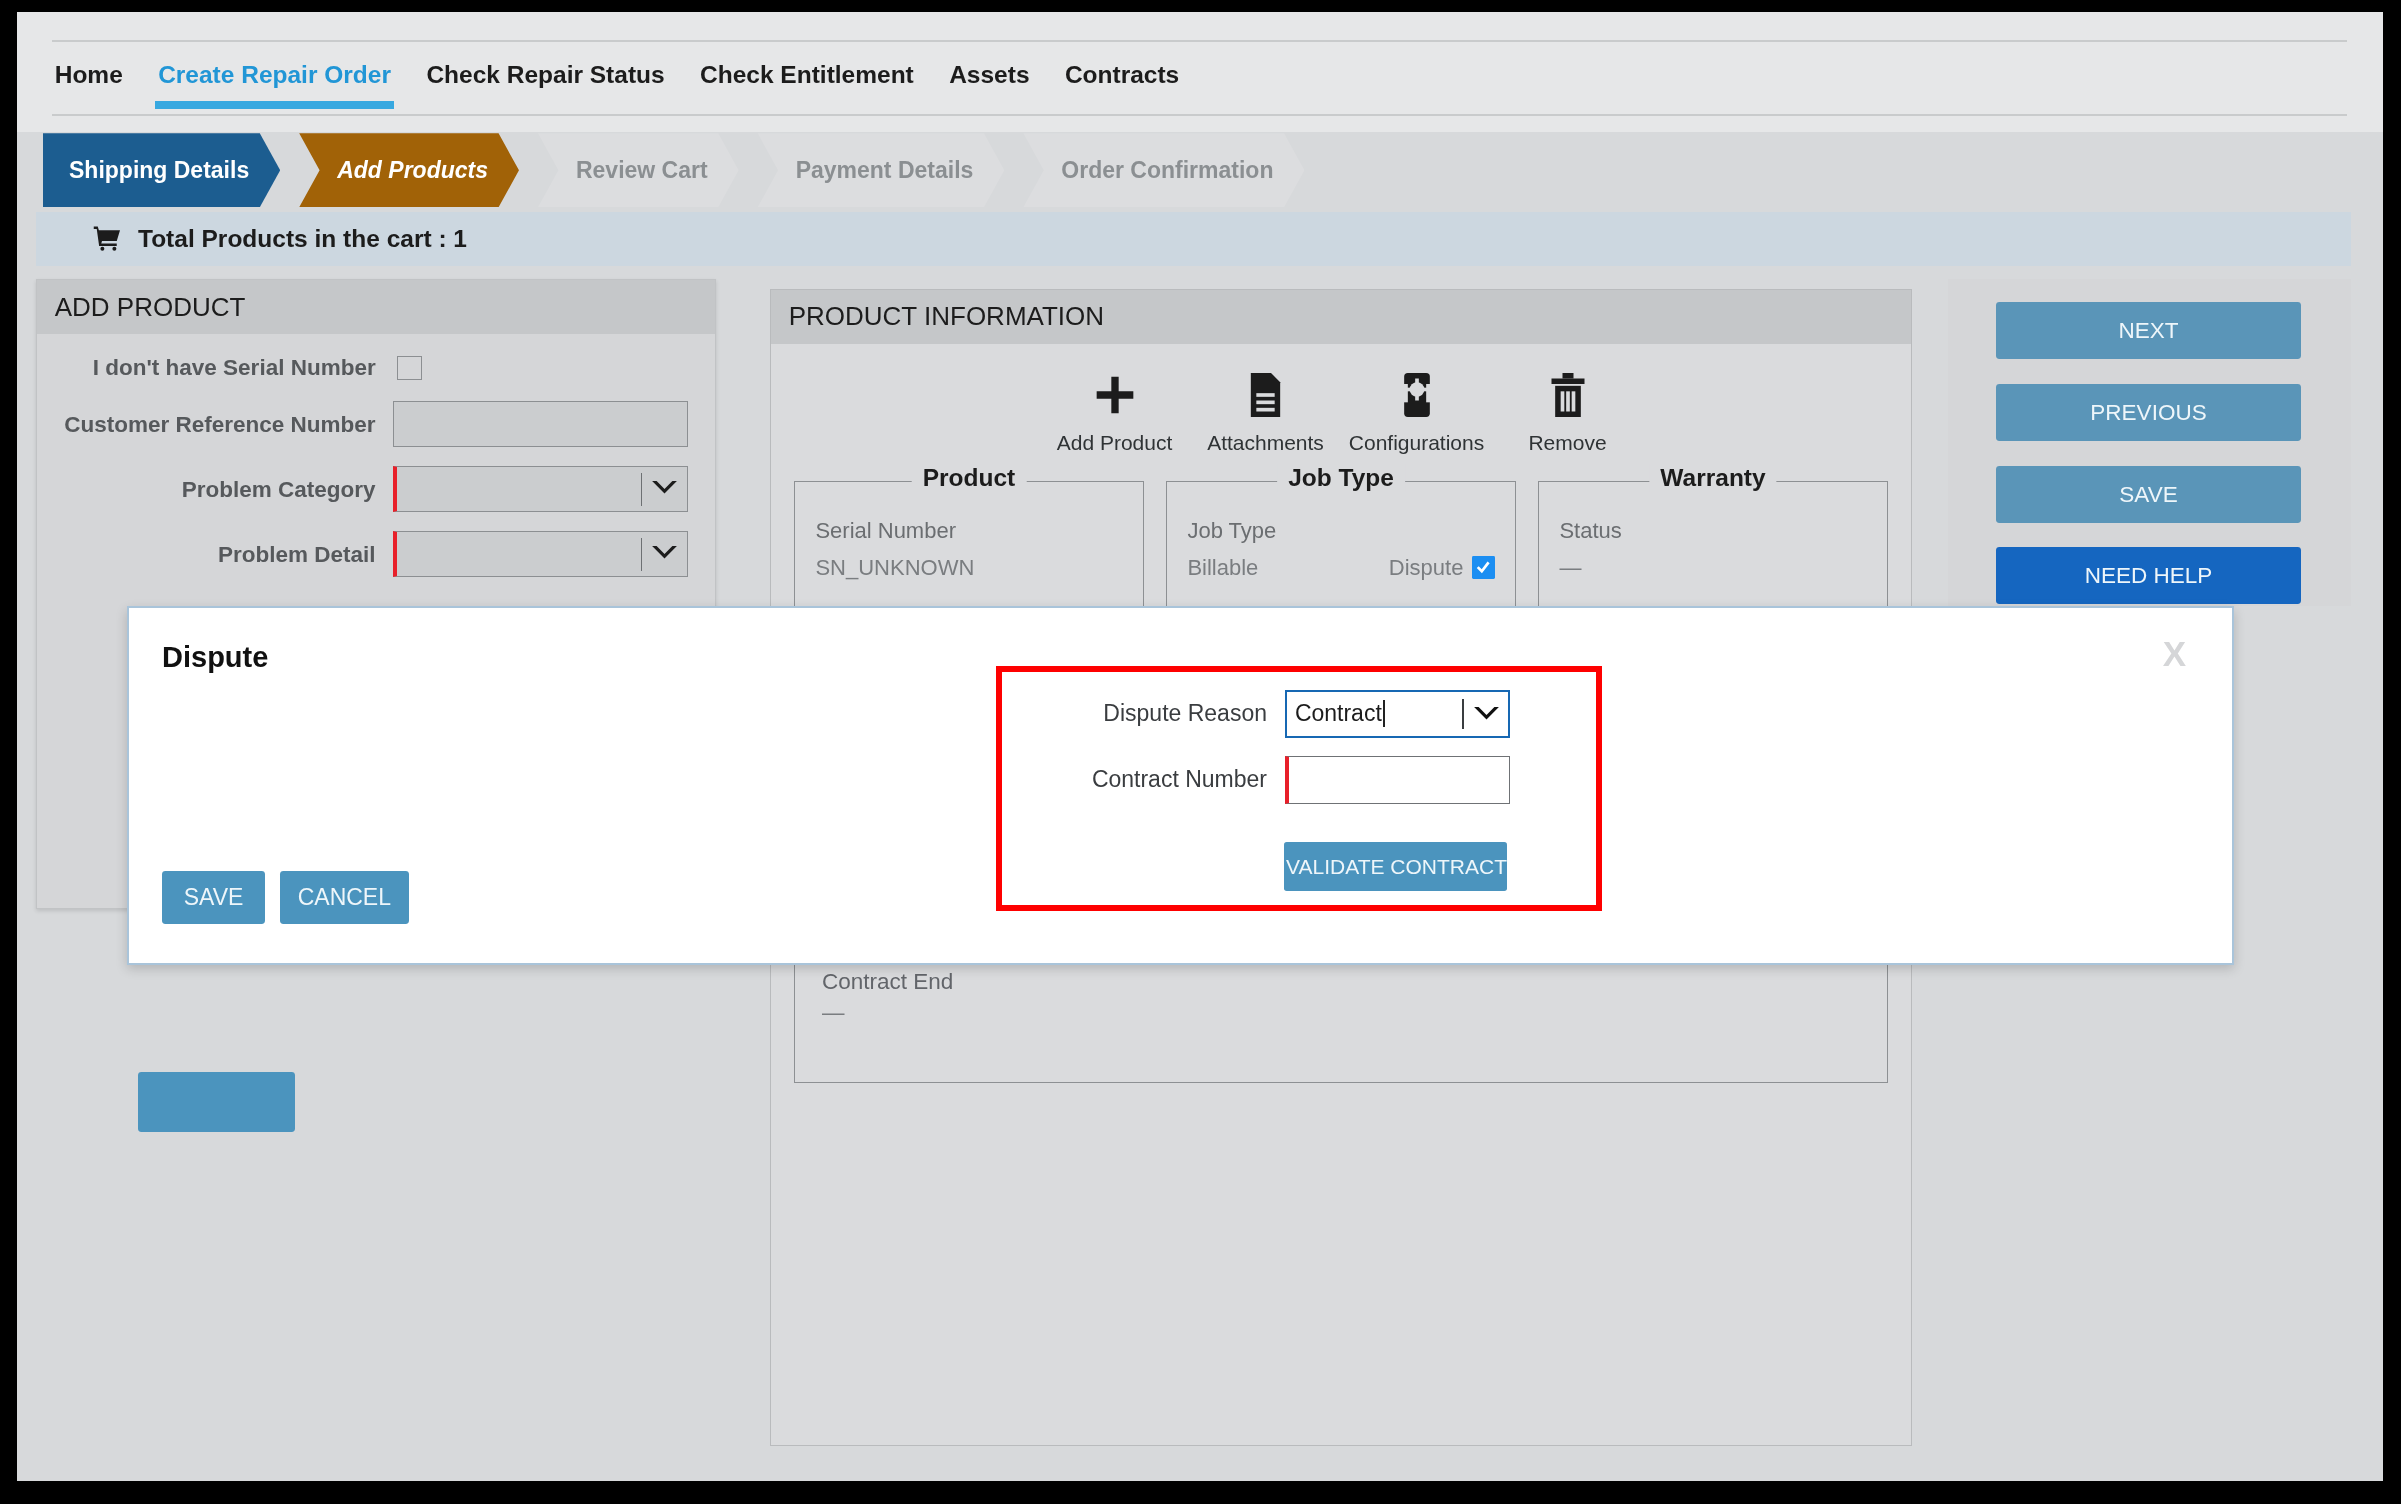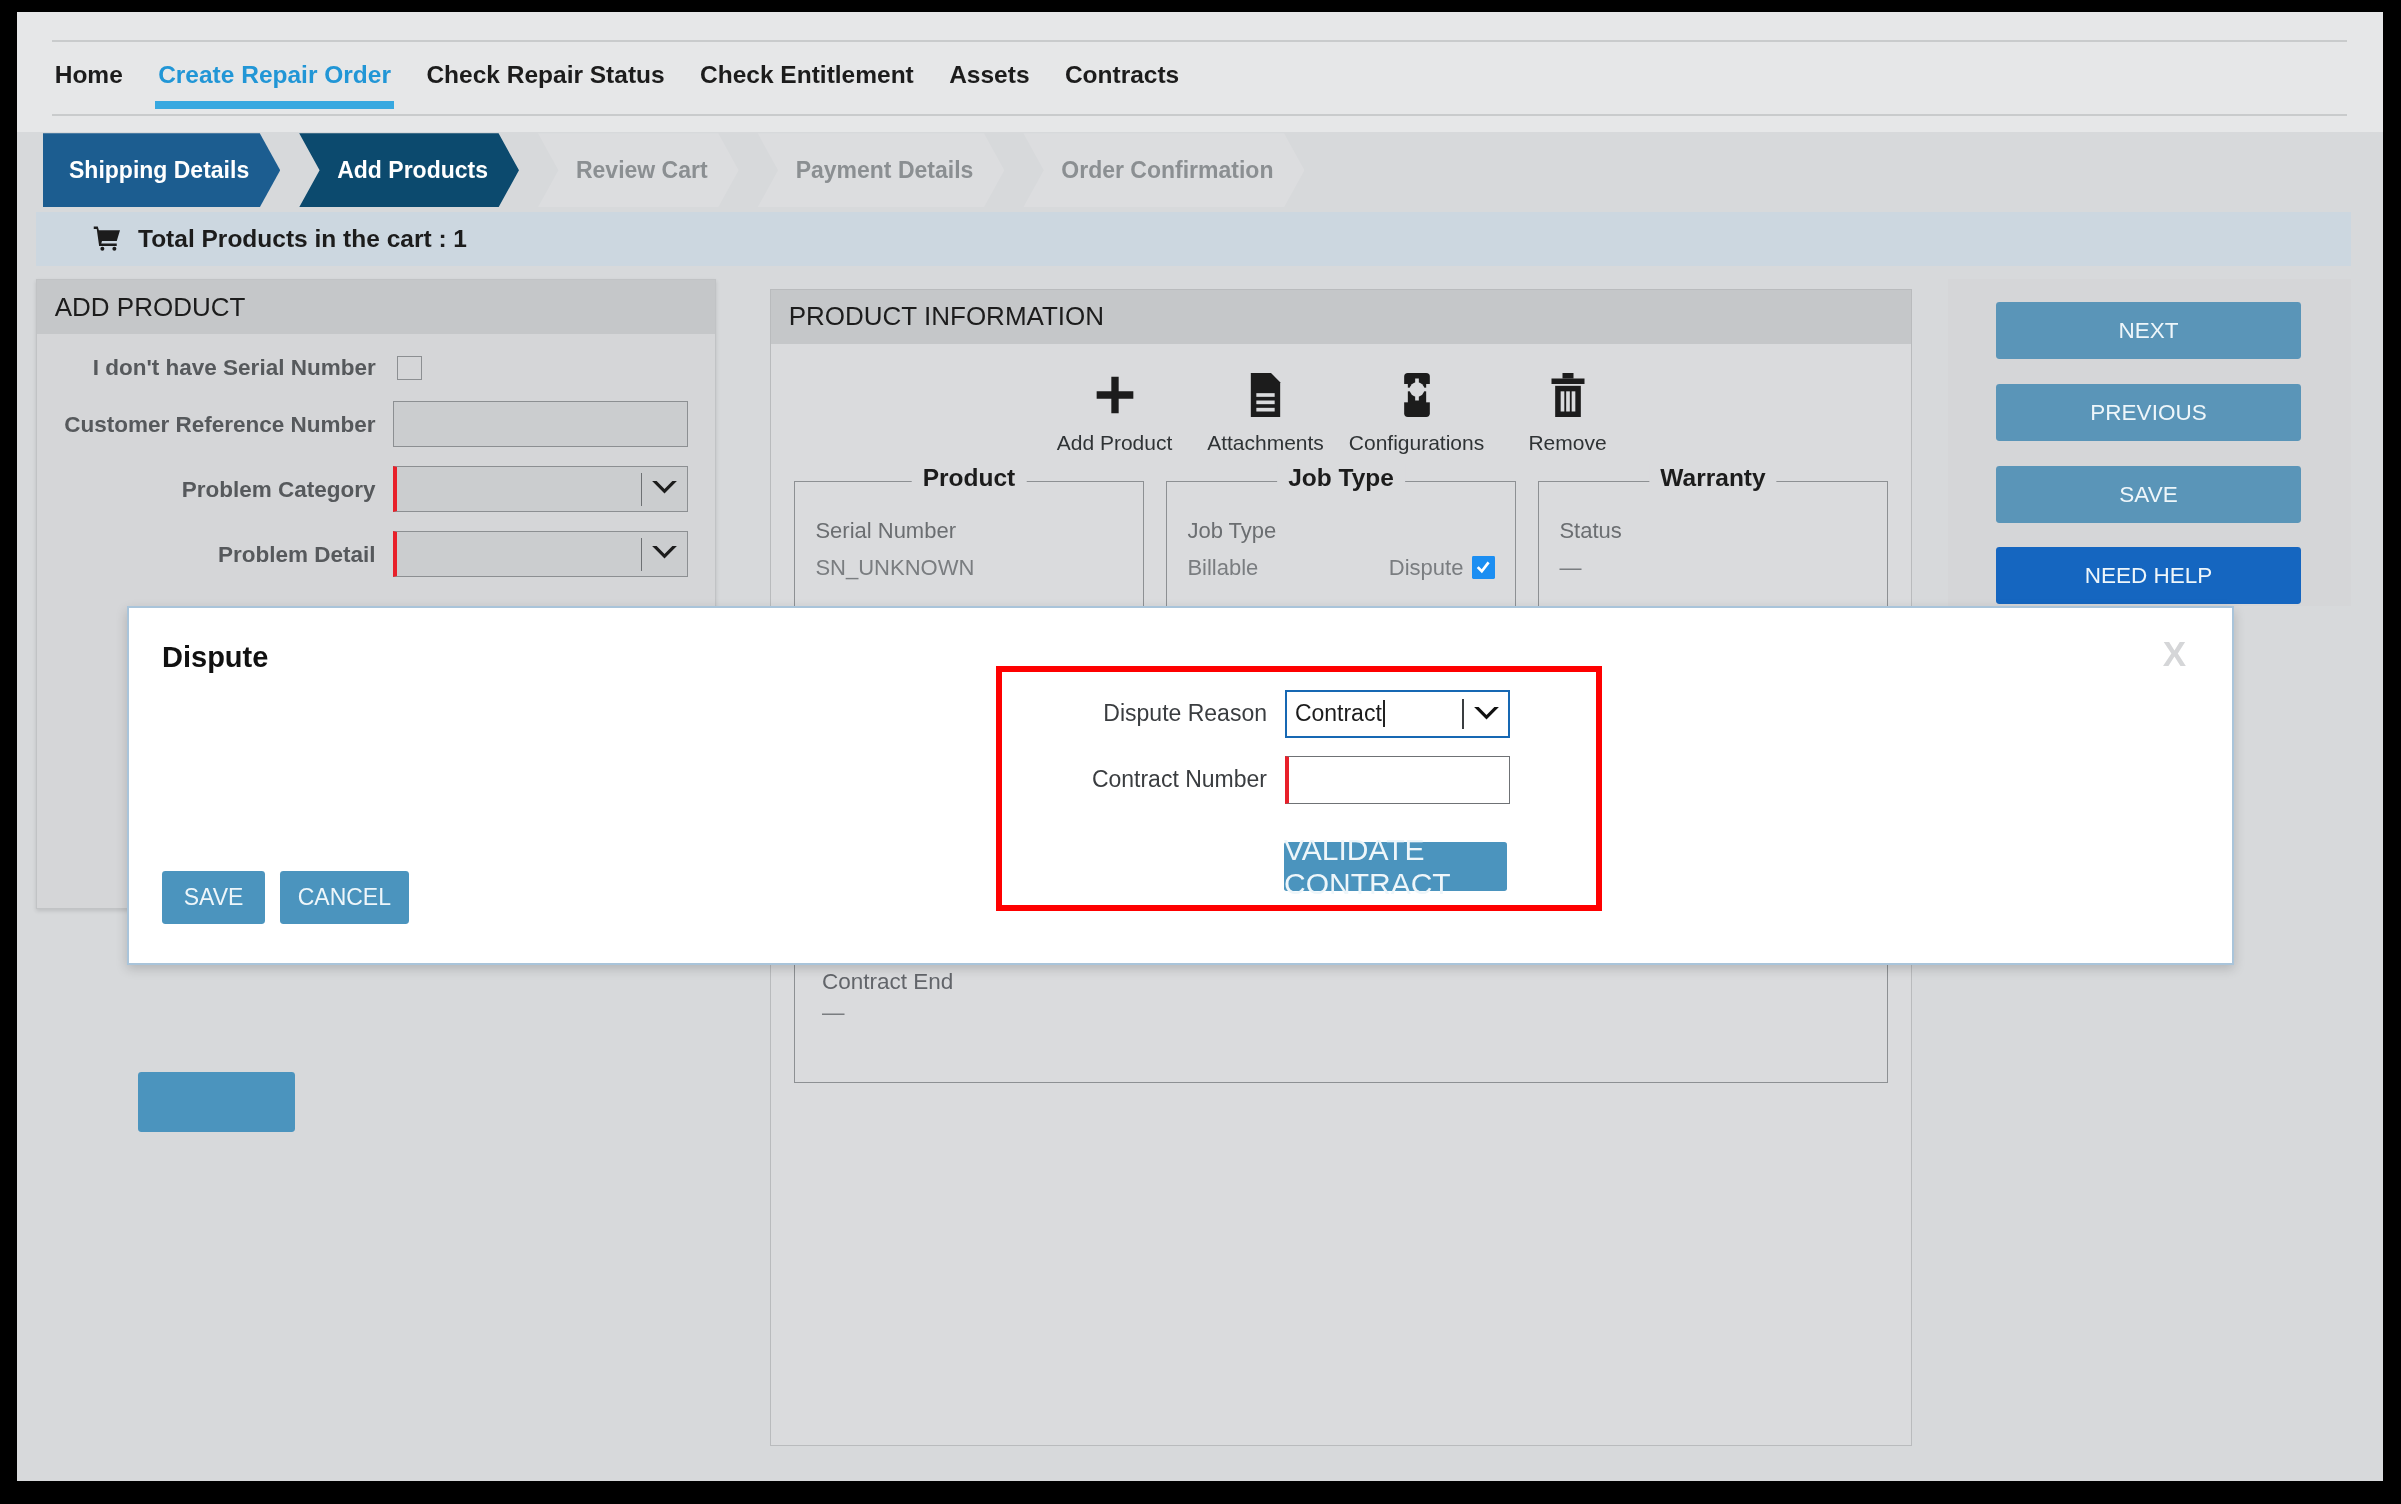--- a/index.html
+++ b/index.html
@@ -63,21 +63,21 @@
     background: #1c5d90;
     margin-right: 19px;
     cursor: pointer;
     white-space: nowrap;
     clip-path: polygon(0 0, calc(100% - 20.4px) 0, 100% 50%, calc(100% - 20.4px) 100%, 0 100%, 20.4px 50%);
   }
   .step:first-child {
     padding-left: 26px;
     clip-path: polygon(0 0, calc(100% - 20.4px) 0, 100% 50%, calc(100% - 20.4px) 100%, 0 100%);
   }
-  .step.current { background: #0c4a6e; }
+  .step.current { background: #a16207; font-style: italic; }
   .step.inactive { background: #dcdddf; color: #8b8f92; }
 
   
   #cartbar {
     position: absolute; left: 19px; top: 200px;
     width: 2315px; height: 54px;
     background: #ccd7e0;
     display: flex; align-items: center;
   }
   #cart-icon { margin-left: 56px; margin-right: 15px; display: flex; }
@@ -252,21 +252,21 @@
   #dispute-reason-select .sel-sep { flex: 1; }
   #dispute-reason-select .vline { width: 2px; height: 30px; background: #3a3d40; margin-right: 8.2px; }
   #contract-number-input {
     width: 225px; height: 48px;
     background: #fff; border: 1.4px solid #6f7275; border-left: 4.8px solid #e8202a;
   }
   #validate-contract-btn {
     position: absolute; left: 282px; top: 170px;
     width: 223px; height: 49px; background: #4b94be; border-radius: 2.7px;
     display: flex; align-items: center; justify-content: flex-end;
-    color: #eef6fa; font-size: 30px; cursor: pointer;
+    color: #eef6fa; font-size: 21px; cursor: pointer;
   }
   #modal-footer { position: absolute; left: 33px; bottom: 39px; display: flex; gap: 15px; }
   .modal-btn {
     height: 53px; min-width: 103px; padding: 0 17.7px;
     background: #4b94be; border-radius: 3.4px;
     display: flex; align-items: center; justify-content: center;
     color: #eef6fa; font-size: 23px; cursor: pointer;
   }
 </style>
 </head>

